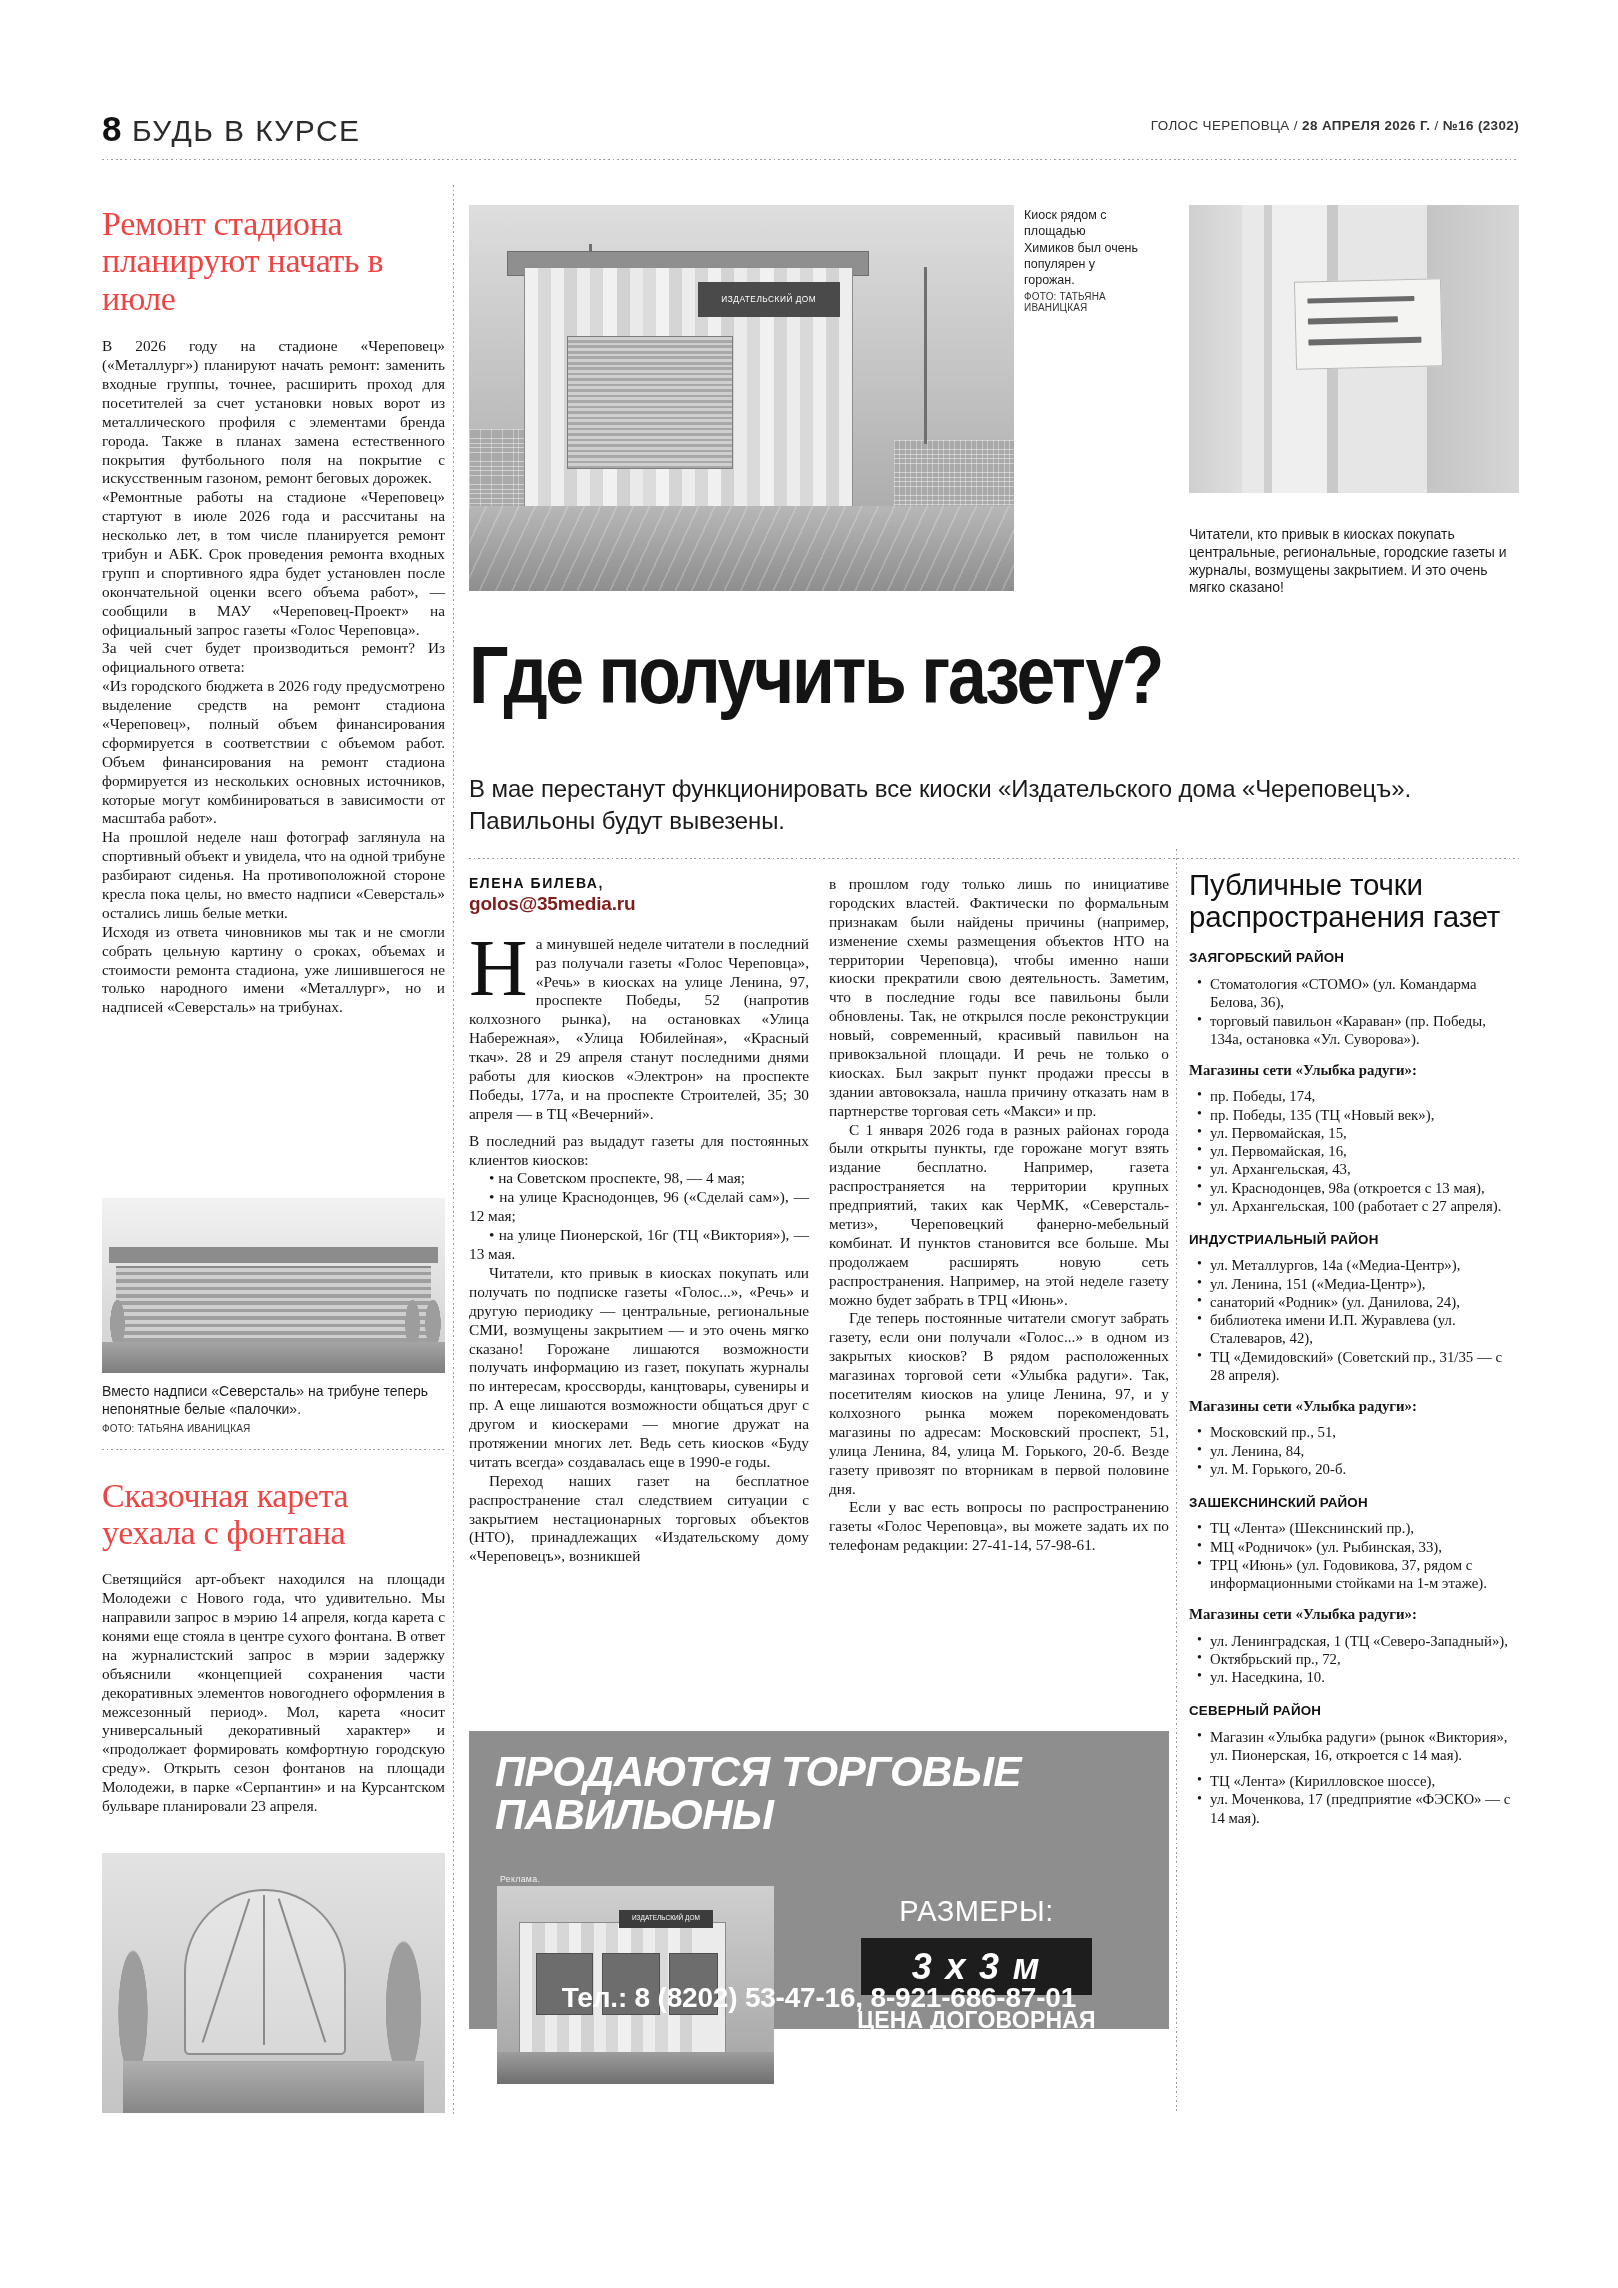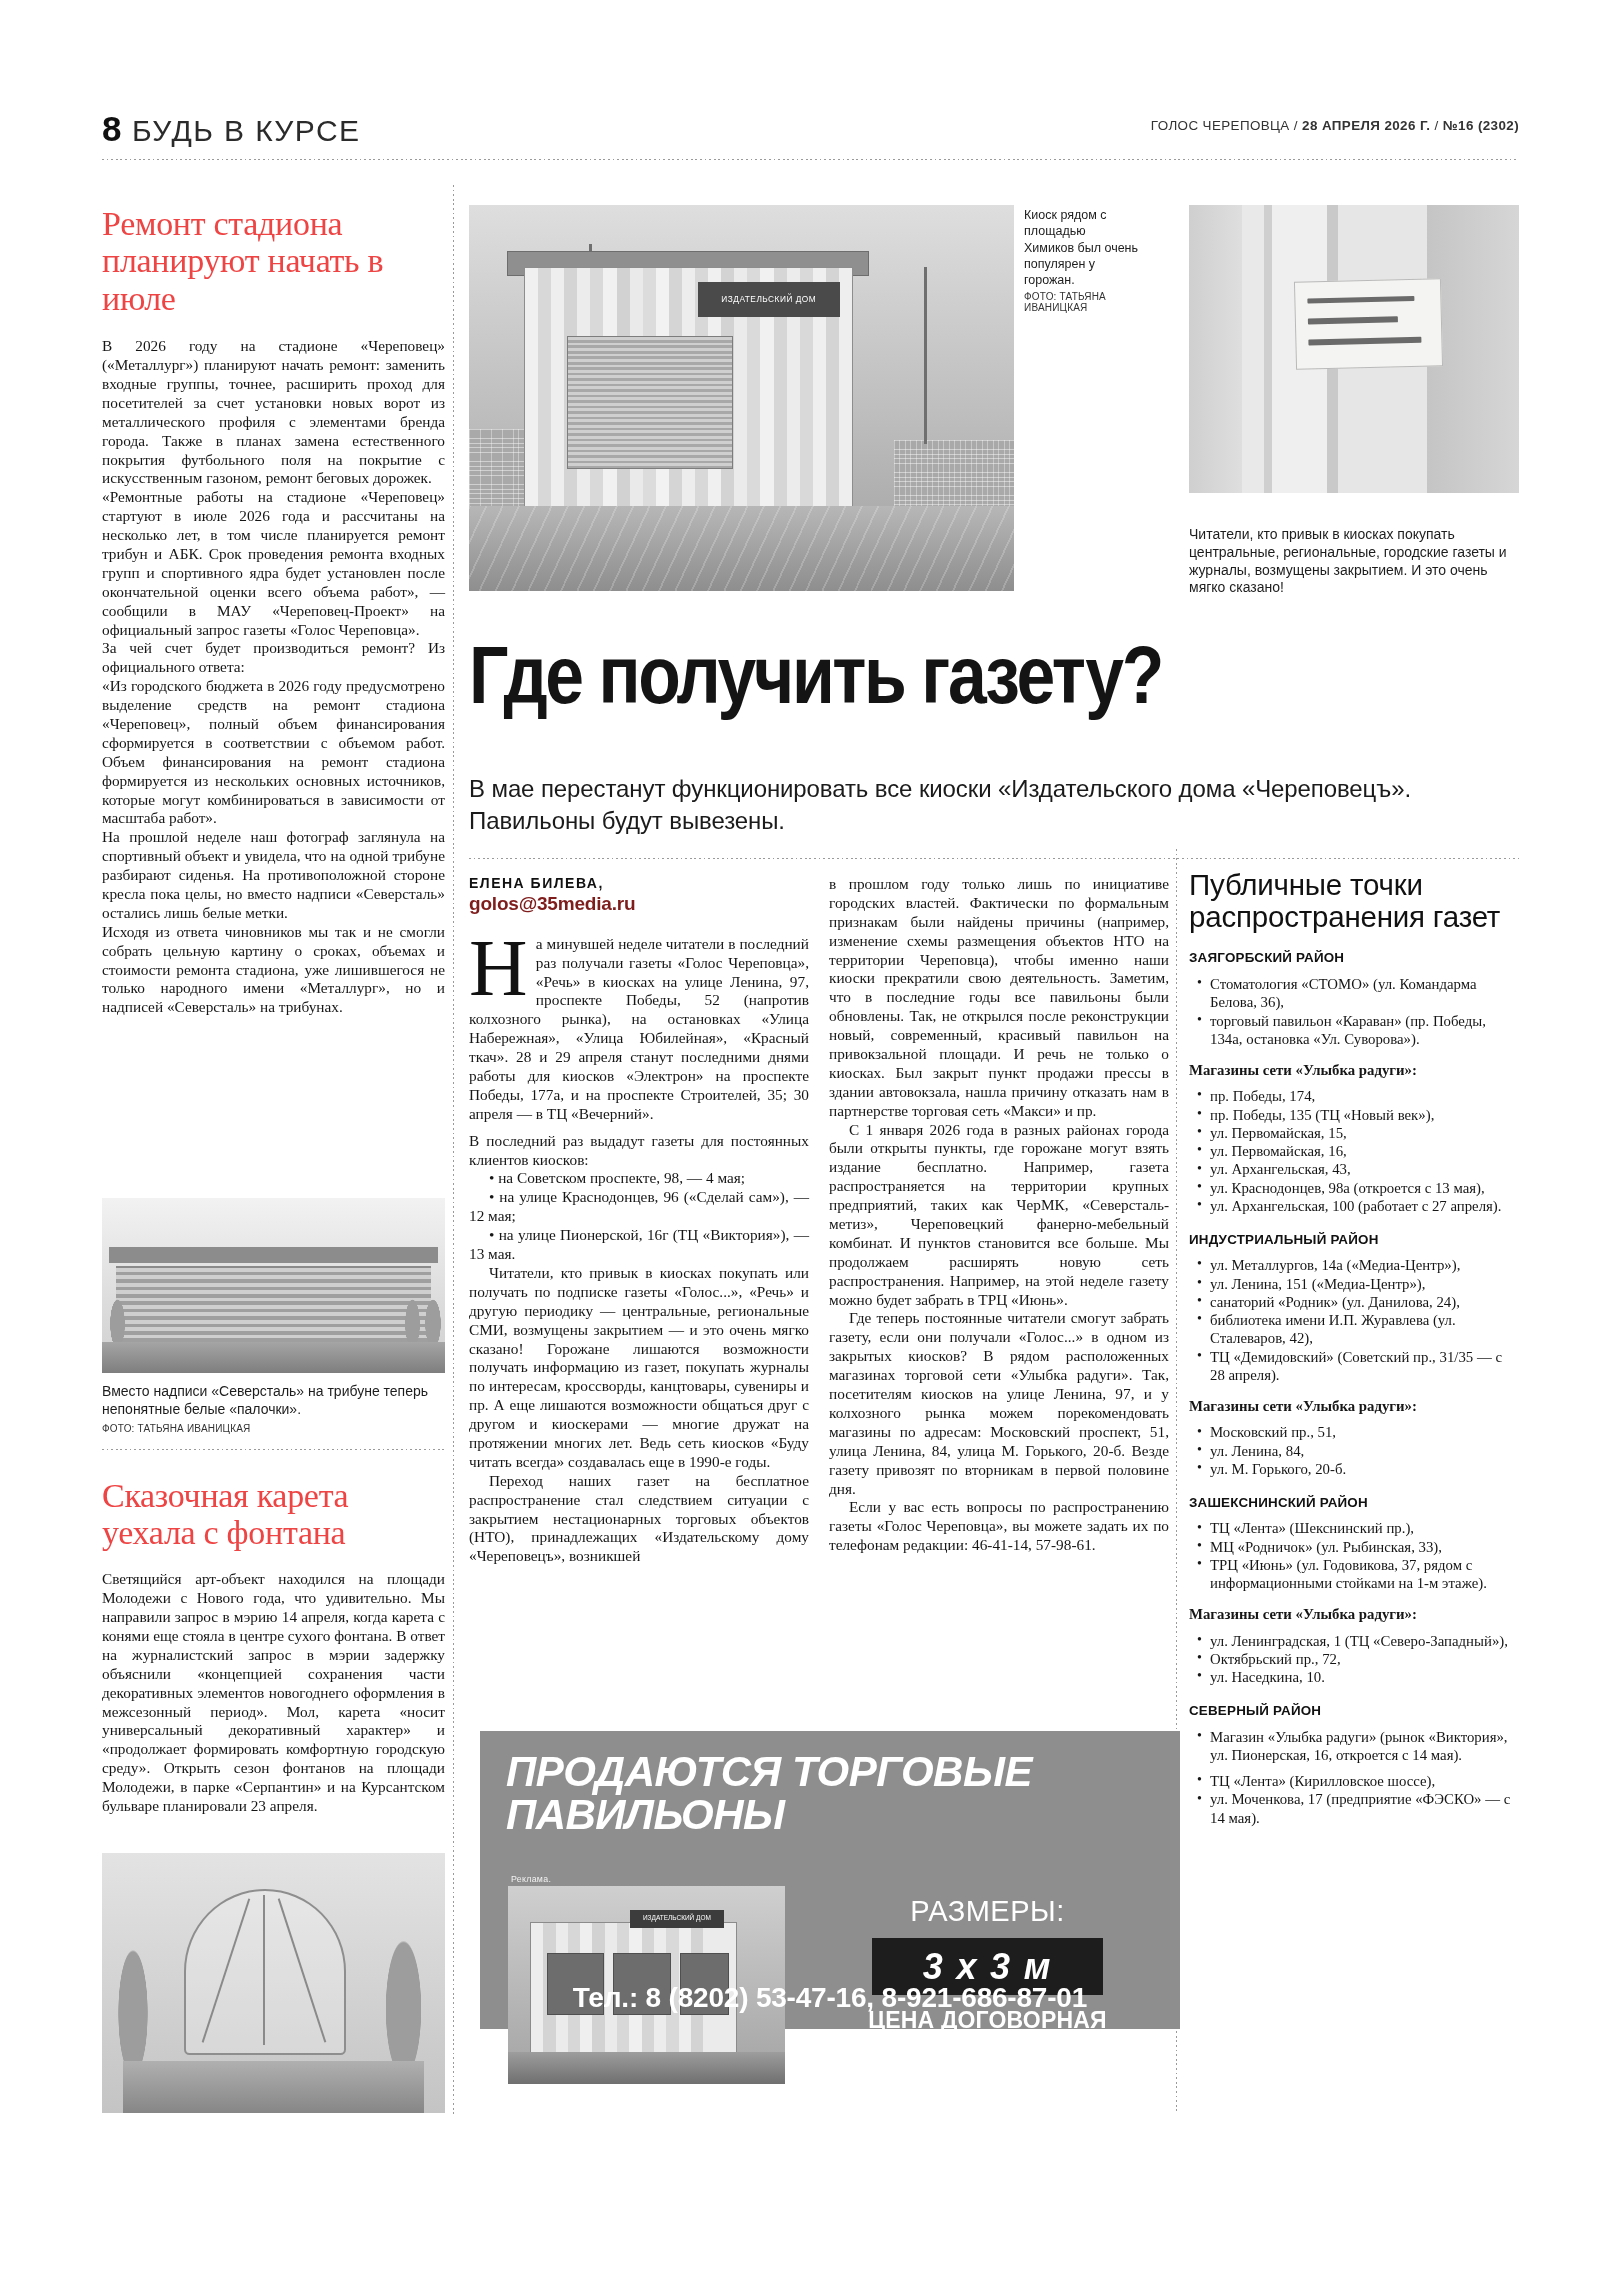--- a/index.html
+++ b/index.html
@@ -95,21 +95,21 @@
 
   
   .ad-kiosk{position:absolute;left:8%;top:18%;width:74%;height:66%;
       background:linear-gradient(90deg,#ededed 0 6%,#d4d4d4 6% 12%,#ebebeb 12% 18%,#d7d7d7 18% 24%,
       #efefef 24% 30%,#d2d2d2 30% 36%,#eaeaea 36% 42%,#d8d8d8 42% 48%,#f0f0f0 48% 54%,
       #d5d5d5 54% 60%,#ececec 60% 66%,#d9d9d9 66% 72%,#eeeeee 72% 78%,#d3d3d3 78% 84%,#ebebeb 84% 100%);
       border:1.8px solid #8b8b8b;}
   .ad-win{position:absolute;background:#6d6d6d;border:1.8px solid #4f4f4f;}
 
   
-  .advert{position:absolute;left:469px;top:1731px;width:700px;height:298px;background:#8e8e8e;margin-left:11px;}
+  .advert{position:absolute;left:469px;top:1731px;width:700px;height:298px;background:#8e8e8e;}
   .ad-head{position:absolute;left:26px;top:18.5px;width:646px;
       font-family:"Liberation Sans",sans-serif;font-weight:700;font-style:italic;
       font-size:42px;line-height:1.03;color:#ffffff;letter-spacing:-0.5px;}
   .ad-label{position:absolute;left:31px;top:143px;font-family:"Liberation Sans",sans-serif;
       font-size:8.8px;color:#f2f2f2;letter-spacing:0.3px;}
   .ad-photo{position:absolute;left:28px;top:155px;width:277px;height:198px;overflow:hidden;background:#b6b6b6;}
   .ad-sizes{position:absolute;left:343px;top:164px;width:329px;text-align:center;}
   .ad-sizes .t1{font-family:"Liberation Sans",sans-serif;font-weight:400;font-size:29px;color:#fff;letter-spacing:0.5px;}
   .ad-box{margin:10px auto 0;width:231px;height:57px;background:#1d1d1d;display:flex;align-items:center;justify-content:center;}
   .ad-box span{font-family:"Liberation Sans",sans-serif;font-weight:700;font-style:italic;
@@ -266,21 +266,21 @@
       <p class="ind">Читатели, кто привык в киосках покупать или получать по подписке газеты «Голос...», «Речь» и другую периодику — центральные, региональные СМИ, возмущены закрытием — и это очень мягко сказано! Горожане лишаются возможности получать информацию из газет, покупать журналы по интересам, кроссворды, канцтовары, сувениры и пр. А еще лишаются возможности общаться друг с другом и киоскерами — многие дружат на протяжении многих лет. Ведь сеть киосков «Буду читать всегда» создавалась еще в 1990-е годы.</p>
       <p class="ind">Переход наших газет на бесплатное распространение стал следствием ситуации с закрытием нестационарных торговых объектов (НТО), принадлежащих «Издательскому дому «Череповецъ», возникшей</p>
     </div>
   </div>
 
   <div class="col c3" style="top:875px;">
     <div class="body">
       <p>в прошлом году только лишь по инициативе городских властей. Фактически по формальным признакам были найдены причины (например, изменение схемы размещения объектов НТО на территории Череповца), чтобы именно наши киоски прекратили свою деятельность. Заметим, что в последние годы все павильоны были обновлены. Так, не открылся после реконструкции новый, современный, красивый павильон на привокзальной площади. И речь не только о киосках. Был закрыт пункт продажи прессы в здании автовокзала, нашла причину отказать нам в партнерстве торговая сеть «Макси» и пр.</p>
       <p class="ind">С 1 января 2026 года в разных районах города были открыты пункты, где горожане могут взять издание бесплатно. Например, газета распространяется на территории крупных предприятий, таких как ЧерМК, «Северсталь-метиз», Череповецкий фанерно-мебельный комбинат. И пунктов становится все больше. Мы продолжаем расширять новую сеть распространения. Например, на этой неделе газету можно будет забрать в ТРЦ «Июнь».</p>
       <p class="ind">Где теперь постоянные читатели смогут забрать газету, если они получали «Голос...» в одном из закрытых киосков? В рядом расположенных магазинах торговой сети «Улыбка радуги». Так, посетителям киосков на улице Ленина, 97, и у колхозного рынка можем порекомендовать магазины по адресам: Московский проспект, 51, улица Ленина, 84, улица М. Горького, 20-б. Везде газету привозят по вторникам в первой половине дня.</p>
-      <p class="ind">Если у вас есть вопросы по распространению газеты «Голос Череповца», вы можете задать их по телефонам редакции: 46-41-14, 57-98-61.</p>
+      <p class="ind">Если у вас есть вопросы по распространению газеты «Голос Череповца», вы можете задать их по телефонам редакции: 27-41-14, 57-98-61.</p>
     </div>
   </div>
 
   <div class="advert">
     <div class="ad-head">ПРОДАЮТСЯ ТОРГОВЫЕ ПАВИЛЬОНЫ</div>
     <div class="ad-label">Реклама.</div>
     <div class="ad-photo">
       <div style="position:absolute;inset:0;background:linear-gradient(#cfcfcf,#a3a3a3);"></div>
       <div class="ad-kiosk"></div>
       <div style="position:absolute;left:44%;top:12%;width:34%;height:9%;background:#3c3c3c;color:#fff;

